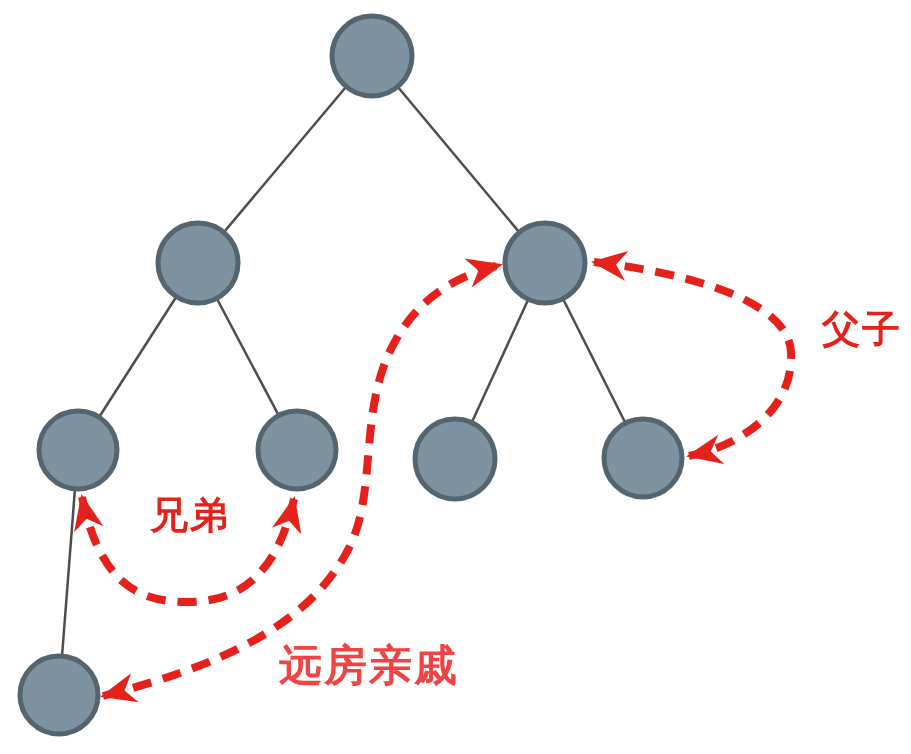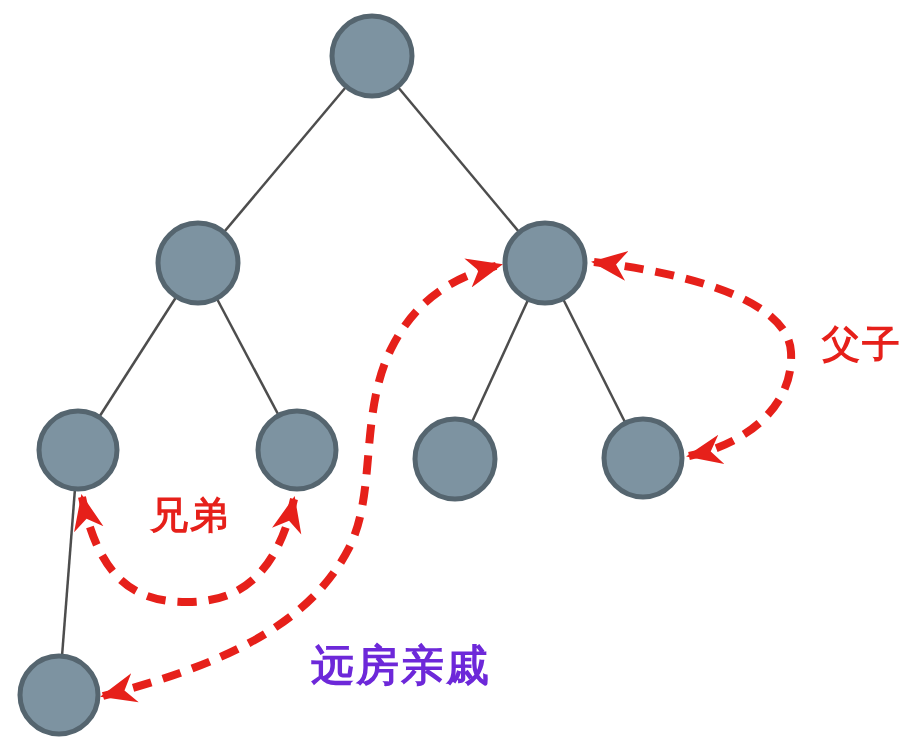--- a/index.html
+++ b/index.html
@@ -59,15 +59,15 @@
         <circle cx="59" cy="695" r="39" fill="#7d93a1" stroke="#55656f" stroke-width="5"></circle>
       </g>
     <g id="arrows-layer">
         <path d="M 82 497 C 100 583 138 602 187 602 C 237 602 276 578 294 499" fill="none" stroke="#e6201a" stroke-width="8" stroke-dasharray="19 12" marker-start="url(#arrowhead)" marker-end="url(#arrowhead)"></path>
         <path d="M 594 262 C 680 272 788 298 791 352 C 794 406 747 444 689 456" fill="none" stroke="#e6201a" stroke-width="8" stroke-dasharray="19 12" marker-start="url(#arrowhead)" marker-end="url(#arrowhead)"></path>
         <path d="M 103 696 C 215 667 308 628 349 548 C 377 493 359 414 391 349 C 417 297 456 276 500 265" fill="none" stroke="#e6201a" stroke-width="8" stroke-dasharray="19 12" marker-start="url(#arrowhead)" marker-end="url(#arrowhead)"></path>
       </g>
   </svg>
 
   <div class="relation-label" style="left: 190px; top: 515px; font-size: 38px; color: rgb(230, 32, 26); text-align: right;">兄弟</div>
-  <div class="relation-label" style="left: 862px; top: 344px; font-size: 38px; color: rgb(230, 32, 26);">父子</div>
-  <div class="relation-label" style="left: 401px; top: 666px; font-size: 43px; color: #6d28d9;">远房亲戚</div>
+  <div class="relation-label" style="left: 862px; top: 329px; font-size: 38px; color: rgb(230, 32, 26);">父子</div>
+  <div class="relation-label" style="left: 369px; top: 666px; font-size: 43px; color: #ef4444;">远房亲戚</div>
 </div>
 
 </body></html>

